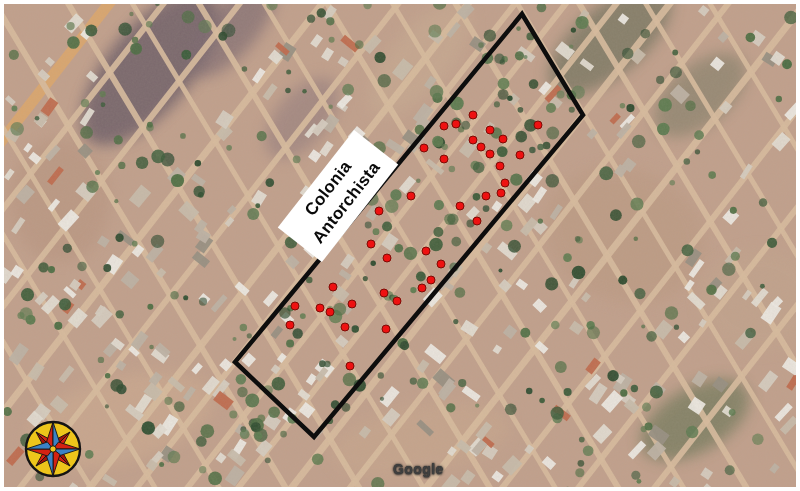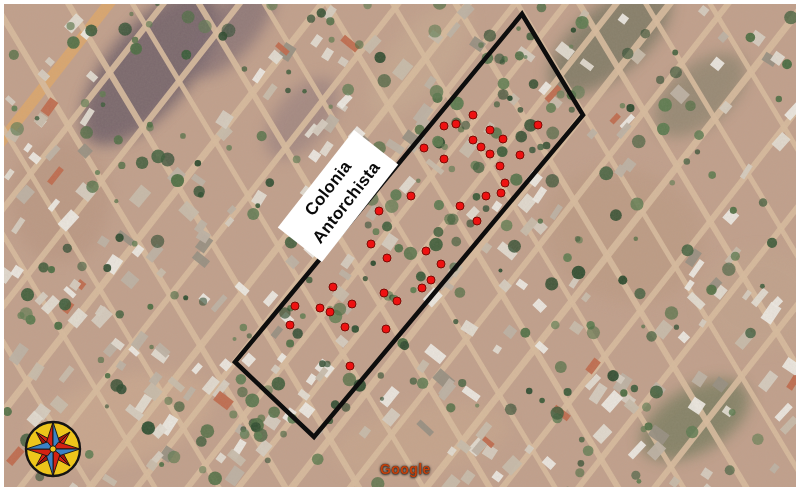--- a/index.html
+++ b/index.html
@@ -12,22 +12,22 @@
     position:absolute;left:276px;top:168px;width:124px;height:56px;
     transform:rotate(-52deg);background:#ffffff;
     display:flex;flex-direction:column;justify-content:center;align-items:center;
     z-index:5;
   }
   .area-label span{
     font-weight:bold;font-size:17px;line-height:1.35;color:#0a0a0a;
     letter-spacing:.3px;white-space:nowrap;
   }
   .google-watermark{
-    position:absolute;left:380px;top:461px;z-index:6;
-    color:#c2410c;font-size:14px;font-weight:600;letter-spacing:.4px;
+    position:absolute;left:393px;top:461px;z-index:6;
+    color:#404040;font-size:14px;font-weight:600;letter-spacing:.4px;
     text-shadow:0 0 3px rgba(45,45,45,.95),0 1px 2px rgba(45,45,45,.9),0 0 1px rgba(30,30,30,1);
   }
   #compass{position:absolute;left:19px;top:415px;width:68px;height:68px;z-index:6;}
 </style>
 </head>
 <body>
 
 <div id="figure">
 
   <svg id="map-canvas" viewBox="4 4 792 483" xmlns="http://www.w3.org/2000/svg">

